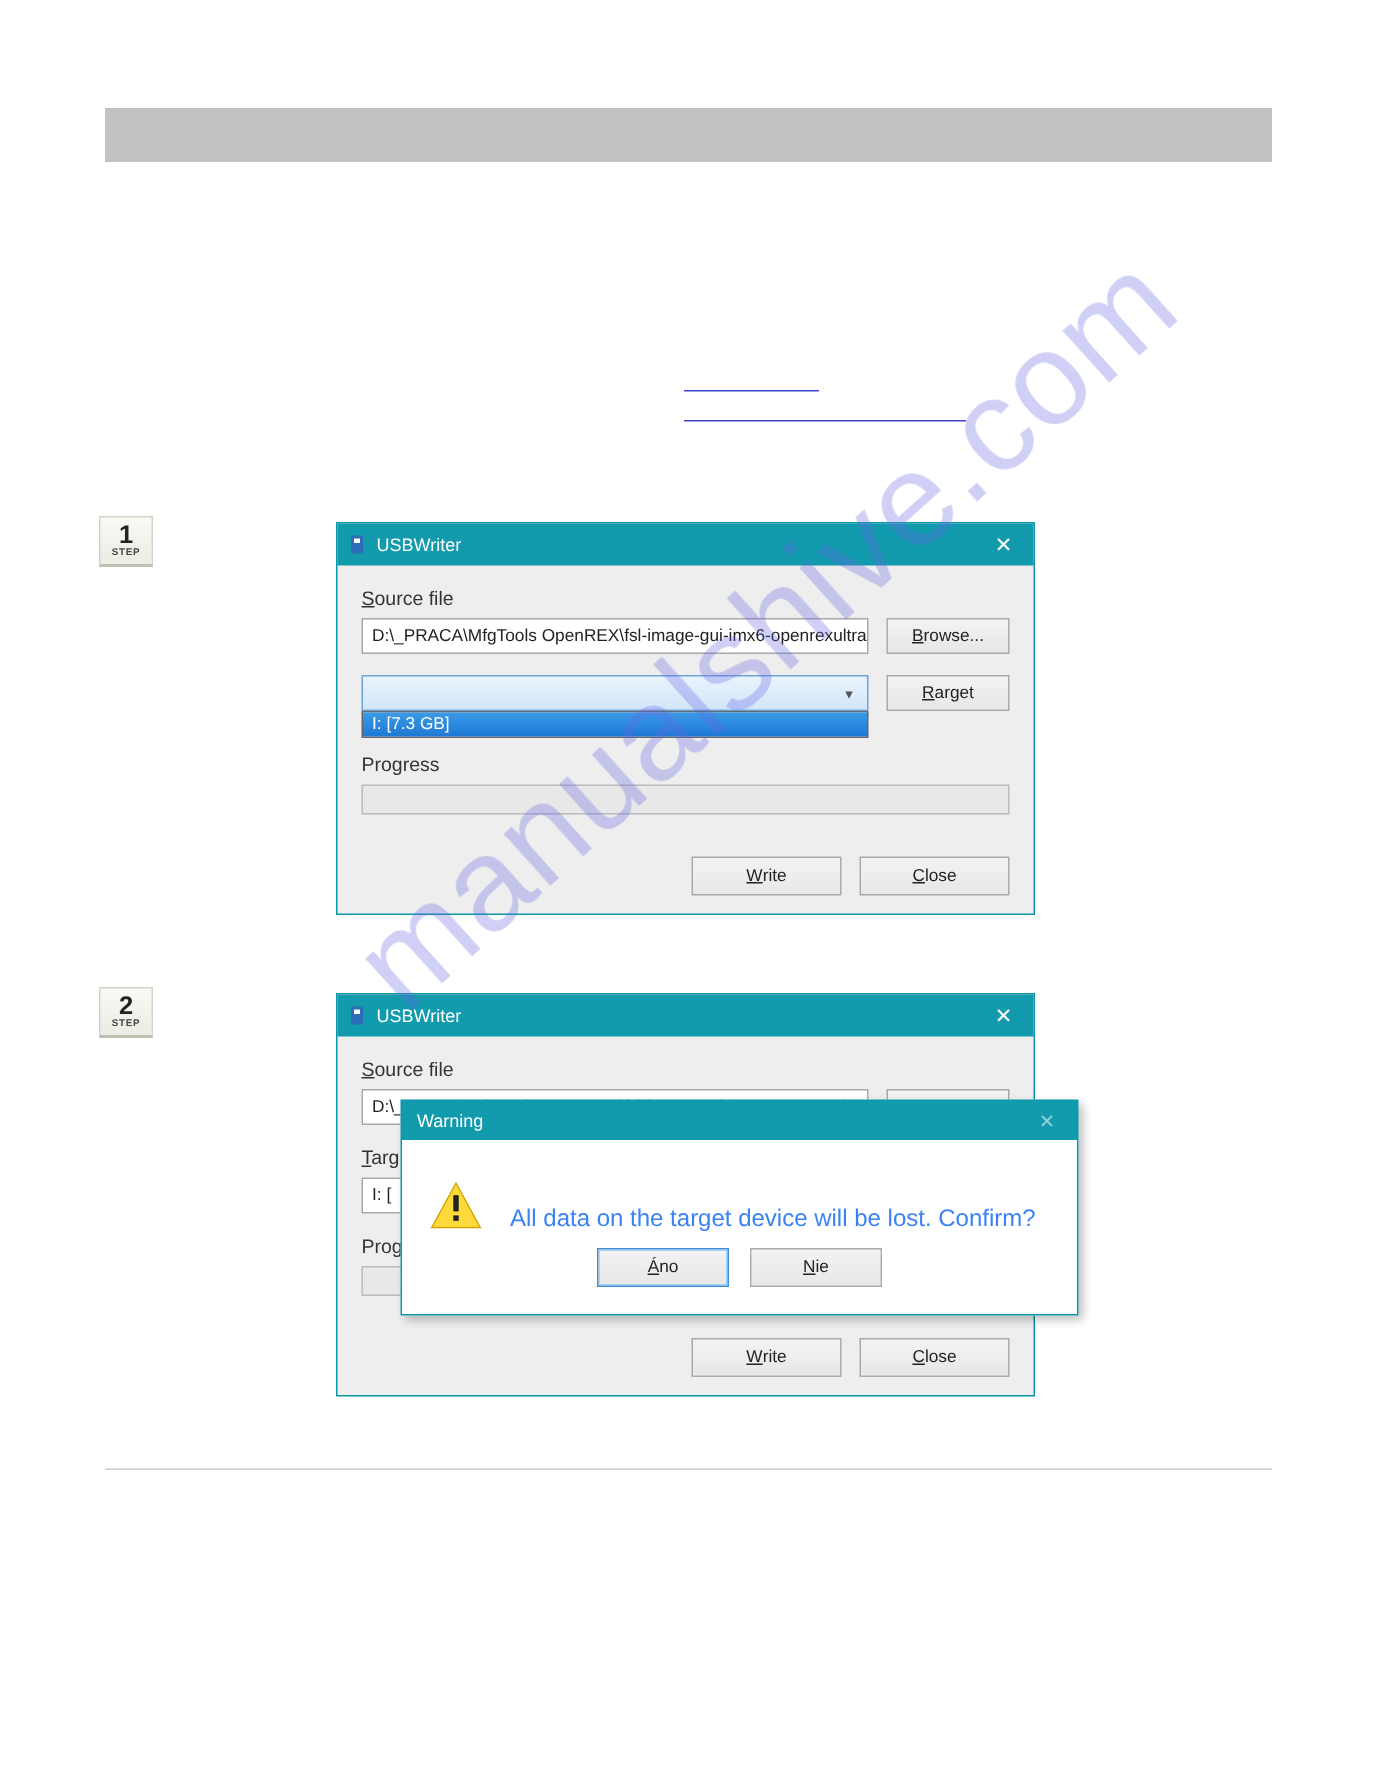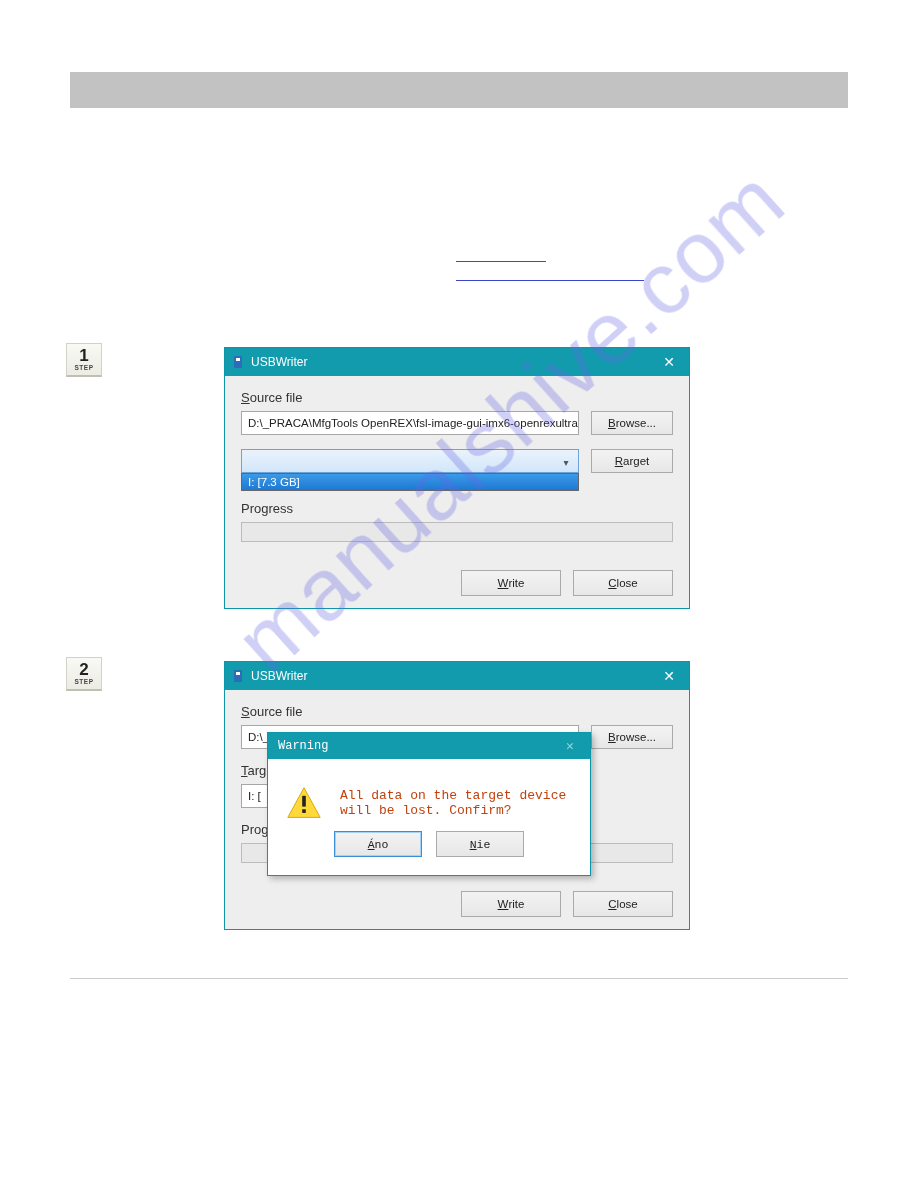--- a/index.html
+++ b/index.html
@@ -139,44 +139,43 @@
     margin-bottom: 22px;
   }
   .btn-row {
     display:flex; justify-content:flex-end; gap: 12px;
     padding-top: 6px;
   }
   .btn-row .btn { min-width: 100px; height: 26px; }
   
   .modal {
     position:absolute;
-    width: 324px;
+    width: 452px;
     border:1px solid #0d95a8;
     background:#fff;
     box-shadow: 3px 3px 6px rgba(0,0,0,0.25);
     z-index: 20;
-    font-family: Liberation Mono, monospace;
   }
   .modal-title {
     background:#129aad; color:#fff; height:26px;
     display:flex; align-items:center; padding-left:10px;
     font-size:12px;
     position:relative;
   }
   .modal-close {
     position:absolute; right:0; top:0;
     width: 40px; height:26px;
     display:flex; align-items:center; justify-content:center;
     color:rgba(255,255,255,0.55); font-size:13px;
     cursor:pointer;
   }
   .modal-body {
-    display:flex; align-items:center;
+    display:flex; align-items:flex-end;
     padding: 26px 18px 10px 18px;
-    font-size: 13px; color:#c2410c;
+    font-size: 16px; color:#3b82f6;
   }
   .warn-icon { width:36px; height:36px; margin-right:18px; flex-shrink:0; }
   .modal-btns {
     display:flex; justify-content:center; gap:14px;
     padding-bottom: 18px;
   }
   .modal-btns .btn { min-width: 88px; height: 26px; }
   
   .watermark {
     position: fixed;

